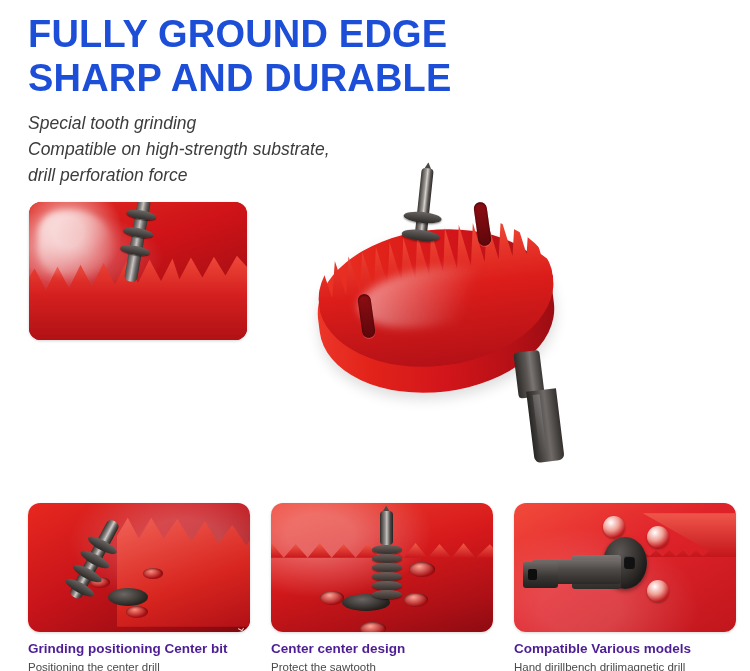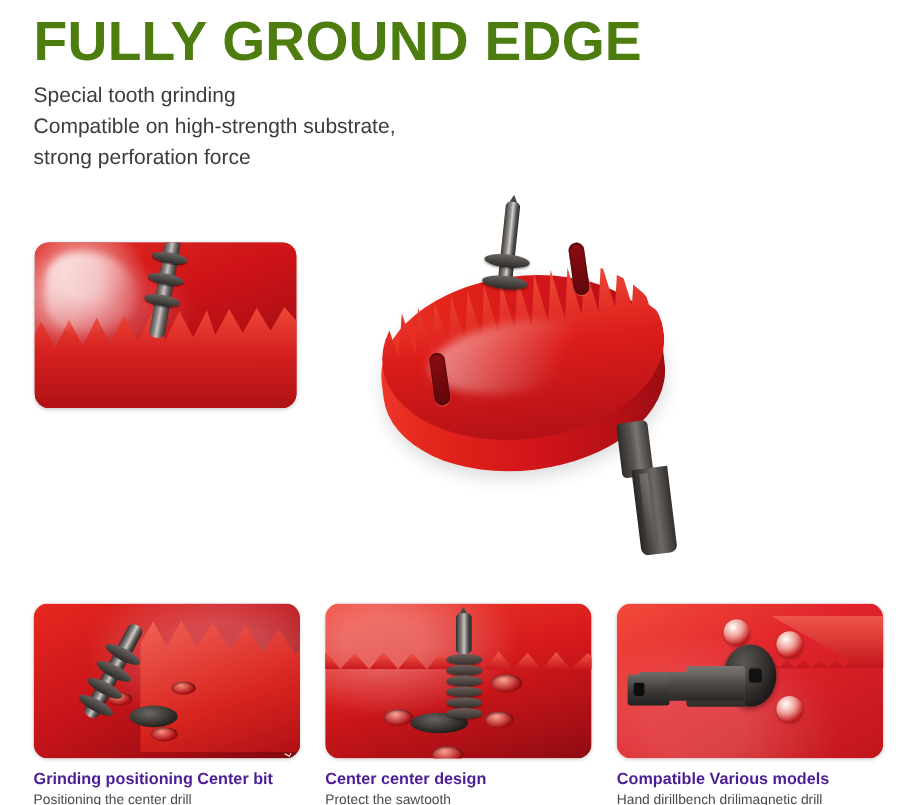--- a/index.html
+++ b/index.html
@@ -9,34 +9,34 @@
     width:750px; height:671px;
     font-family:"Liberation Sans", sans-serif;
     background:#ffffff;
     overflow:hidden;
     position:relative;
   }
 
   
   .header { position:absolute; left:28px; top:12px; width:700px; }
   .headline {
-    color:#4d7c0f;
+    color:#1d4ed8;
     font-weight:bold;
-    font-size:46px;
+    font-size:38px;
     line-height:44px;
     letter-spacing:0.2px;
     white-space:nowrap;
   }
   .subcopy {
     margin-top:10px;
     color:#3c3c3c;
     font-size:17.5px;
     line-height:26px;
   }
-  .subcopy div { white-space:nowrap; }
+  .subcopy div { white-space:nowrap;font-style:italic; }
 
   
   .hero { position:absolute; left:0; top:186px; width:750px; height:300px; }
 
   
   .inset {
     position:absolute; left:29px; top:16px;
     width:218px; height:138px;
     border-radius:12px;
     overflow:hidden;
@@ -278,24 +278,25 @@
     font-size:11.5px;
     line-height:14px;
     white-space:nowrap;
   }
 </style>
 </head>
 <body>
 
 <div class="header">
   <div class="headline">FULLY GROUND EDGE</div>
+  <div class="headline">SHARP AND DURABLE</div>
   <div class="subcopy">
     <div>Special tooth grinding</div>
     <div>Compatible on high-strength substrate,</div>
-    <div>strong perforation force</div>
+    <div>drill perforation force</div>
   </div>
 </div>
 
 <div class="hero">
 
   <div class="inset">
     <div class="inset-bg"></div>
     <div class="inset-teeth"></div>
     <div class="inset-gloss"></div>
     <div class="inset-drill">

